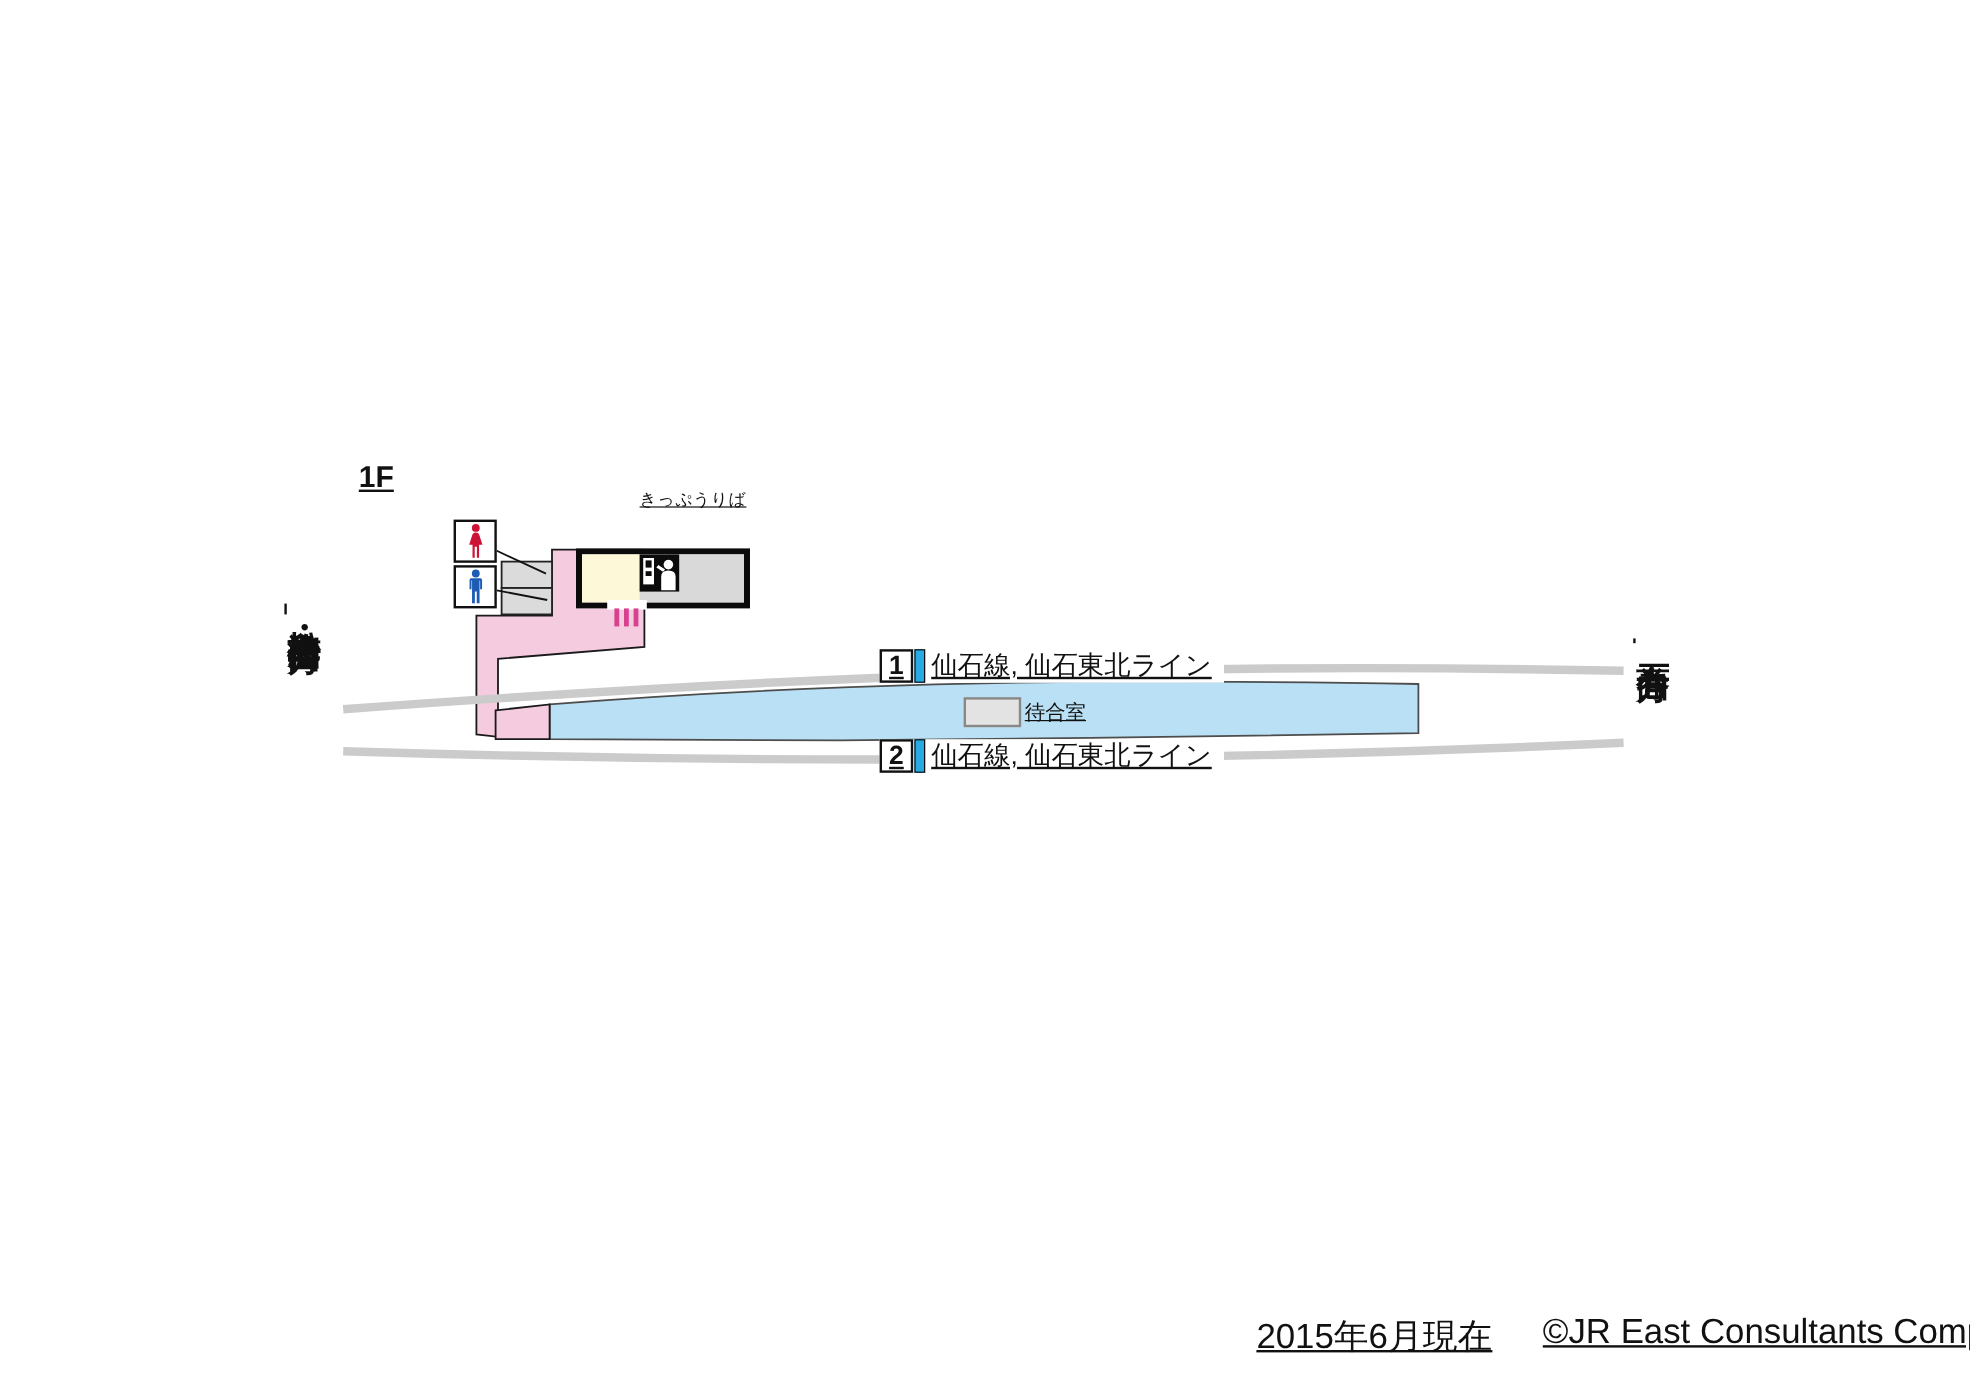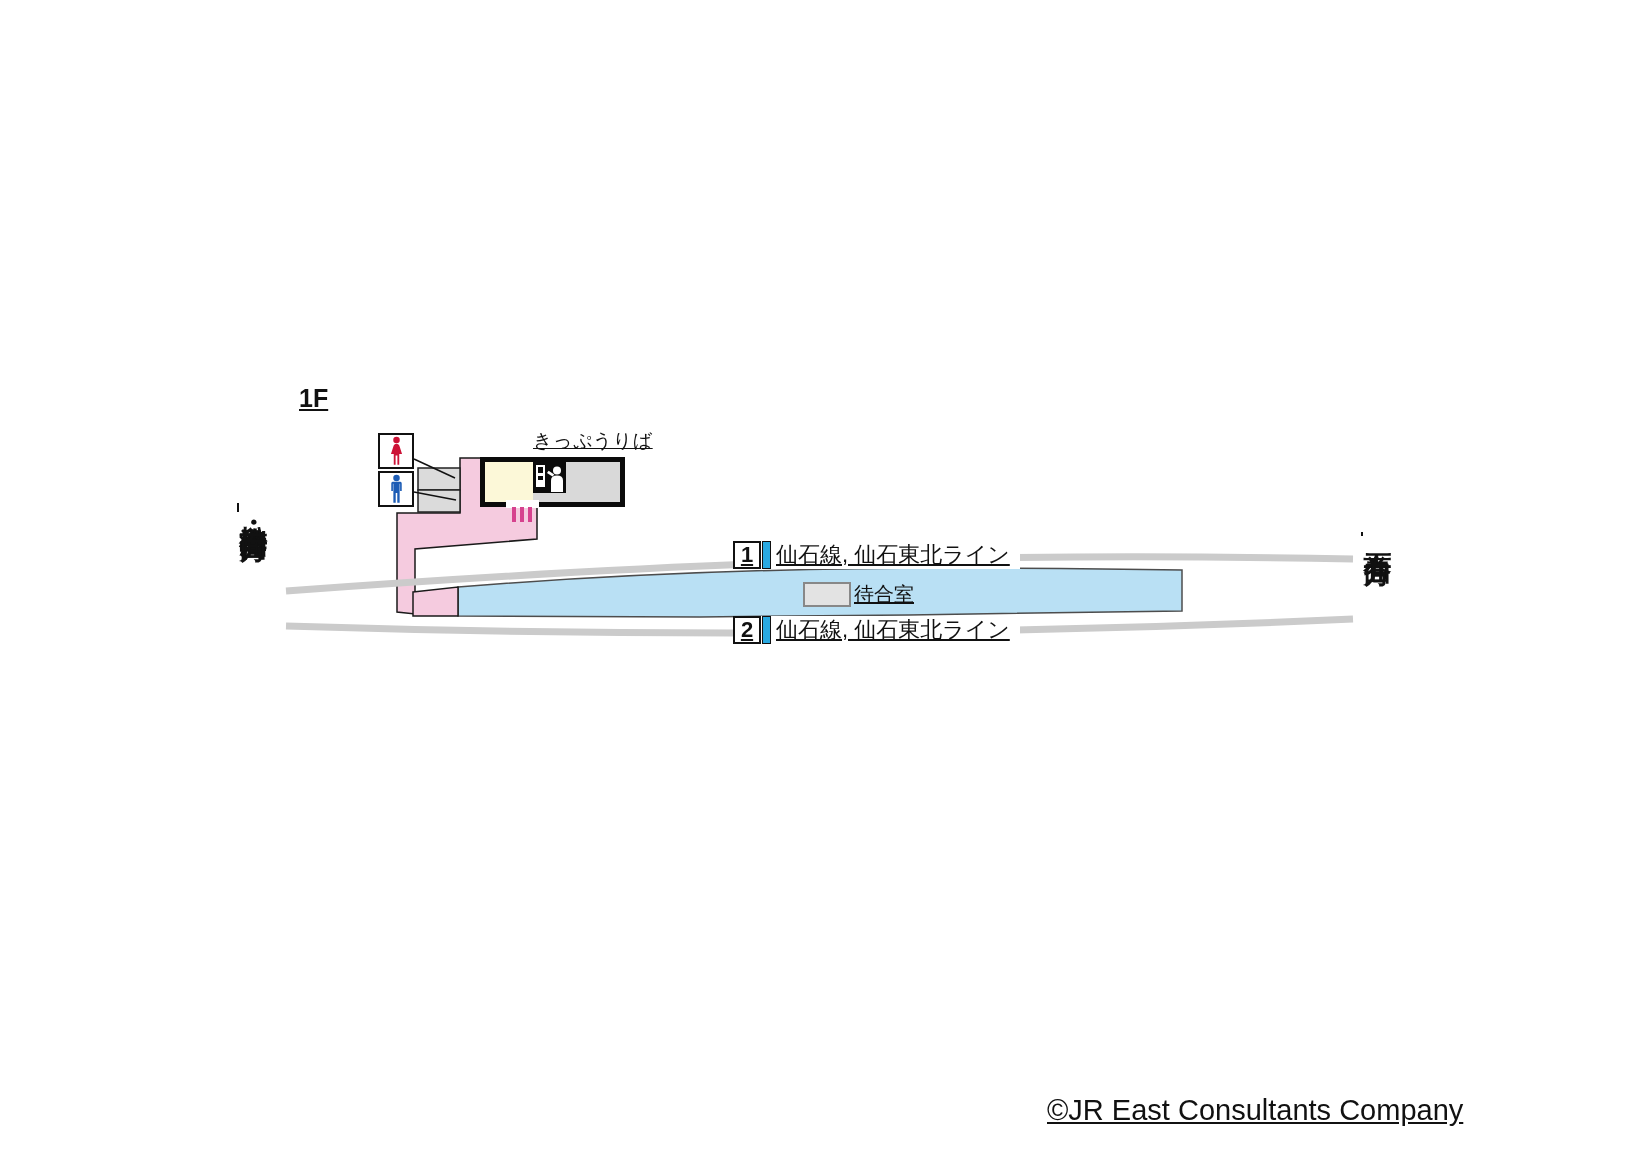--- a/index.html
+++ b/index.html
@@ -9,21 +9,21 @@
     font-family:"Liberation Sans","DejaVu Sans",sans-serif;
     color:#111;
   }
   .abs{position:absolute;text-decoration:underline;}
   svg.base{position:absolute;left:0;top:0;width:1642px;height:1162px;}
 
   
   #floor-label{left:299px;top:384px;font-size:25px;font-weight:bold;}
 
   
-  #ticket-office-label{left:533px;top:428px;font-size:19px;letter-spacing:.5px;text-align:right;}
+  #ticket-office-label{left:533px;top:408px;font-size:14px;letter-spacing:.5px;text-align:right;}
 
   
   #building{left:480px;top:457px;width:145px;height:50px;border:5px solid #0b0b0b;
             background:#fff;box-sizing:border-box;}
   #building .room{position:absolute;}
   #room-cream{left:0;top:0;width:48px;height:40px;background:#FCF8D8;}
   #room-gray{left:48px;top:0;width:87px;height:40px;background:#D9D9D9;}
   #counter-black{left:48px;top:0;width:33px;height:31px;background:#0b0b0b;}
   #ticket-machine{position:absolute;left:3px;top:3px;width:9px;height:22px;background:#fff;}
   #ticket-machine .m-screen{position:absolute;left:2px;top:2px;width:5px;height:6px;background:#0b0b0b;}
@@ -46,21 +46,21 @@
   #platform-sign-1{left:733px;top:541px;}
   #platform-sign-2{left:733px;top:616px;}
   .number-box{width:28px;height:28px;border:2px solid #111;background:#fff;box-sizing:border-box;
               display:flex;align-items:center;justify-content:center;font-size:22px;font-weight:bold;}
   .color-bar{width:9px;height:28px;background:#29A9E1;border:1px solid #111;box-sizing:border-box;margin-left:1px;}
   .line-label{font-size:22px;margin-left:5px;white-space:nowrap;}
 
   
   #waiting-room{left:803px;top:581px;display:flex;align-items:center;}
   .wr-box{width:48px;height:25px;background:#E3E3E3;border:2px solid #888;box-sizing:border-box;}
-  .wr-label{font-size:20px;margin-left:3px;white-space:nowrap;}
+  .wr-label{font-size:17px;margin-left:3px;white-space:nowrap;}
 
   
   .v-label{writing-mode:vertical-rl;text-orientation:mixed;font-size:28px;font-weight:bold;
            letter-spacing:1px;white-space:nowrap;}
   #direction-left{left:234px;top:503px;}
   #direction-right{left:1358px;top:532px;}
 
   
   #footer{left:1047px;top:1094px;font-size:29px;display:flex;gap:42px;white-space:nowrap;}
 </style>
@@ -137,14 +137,15 @@
 
 <div id="waiting-room" class="abs">
   <div class="wr-box"></div>
   <div class="wr-label">待合室</div>
 </div>
 
 <div id="direction-left" class="v-label abs">松島海岸・仙台方面</div>
 <div id="direction-right" class="v-label abs">石巻方面</div>
 
 <div id="footer" class="abs">
+  <span>2015年6月現在</span>
   <span>©JR East Consultants Company</span>
 </div>
 
 </body></html>

